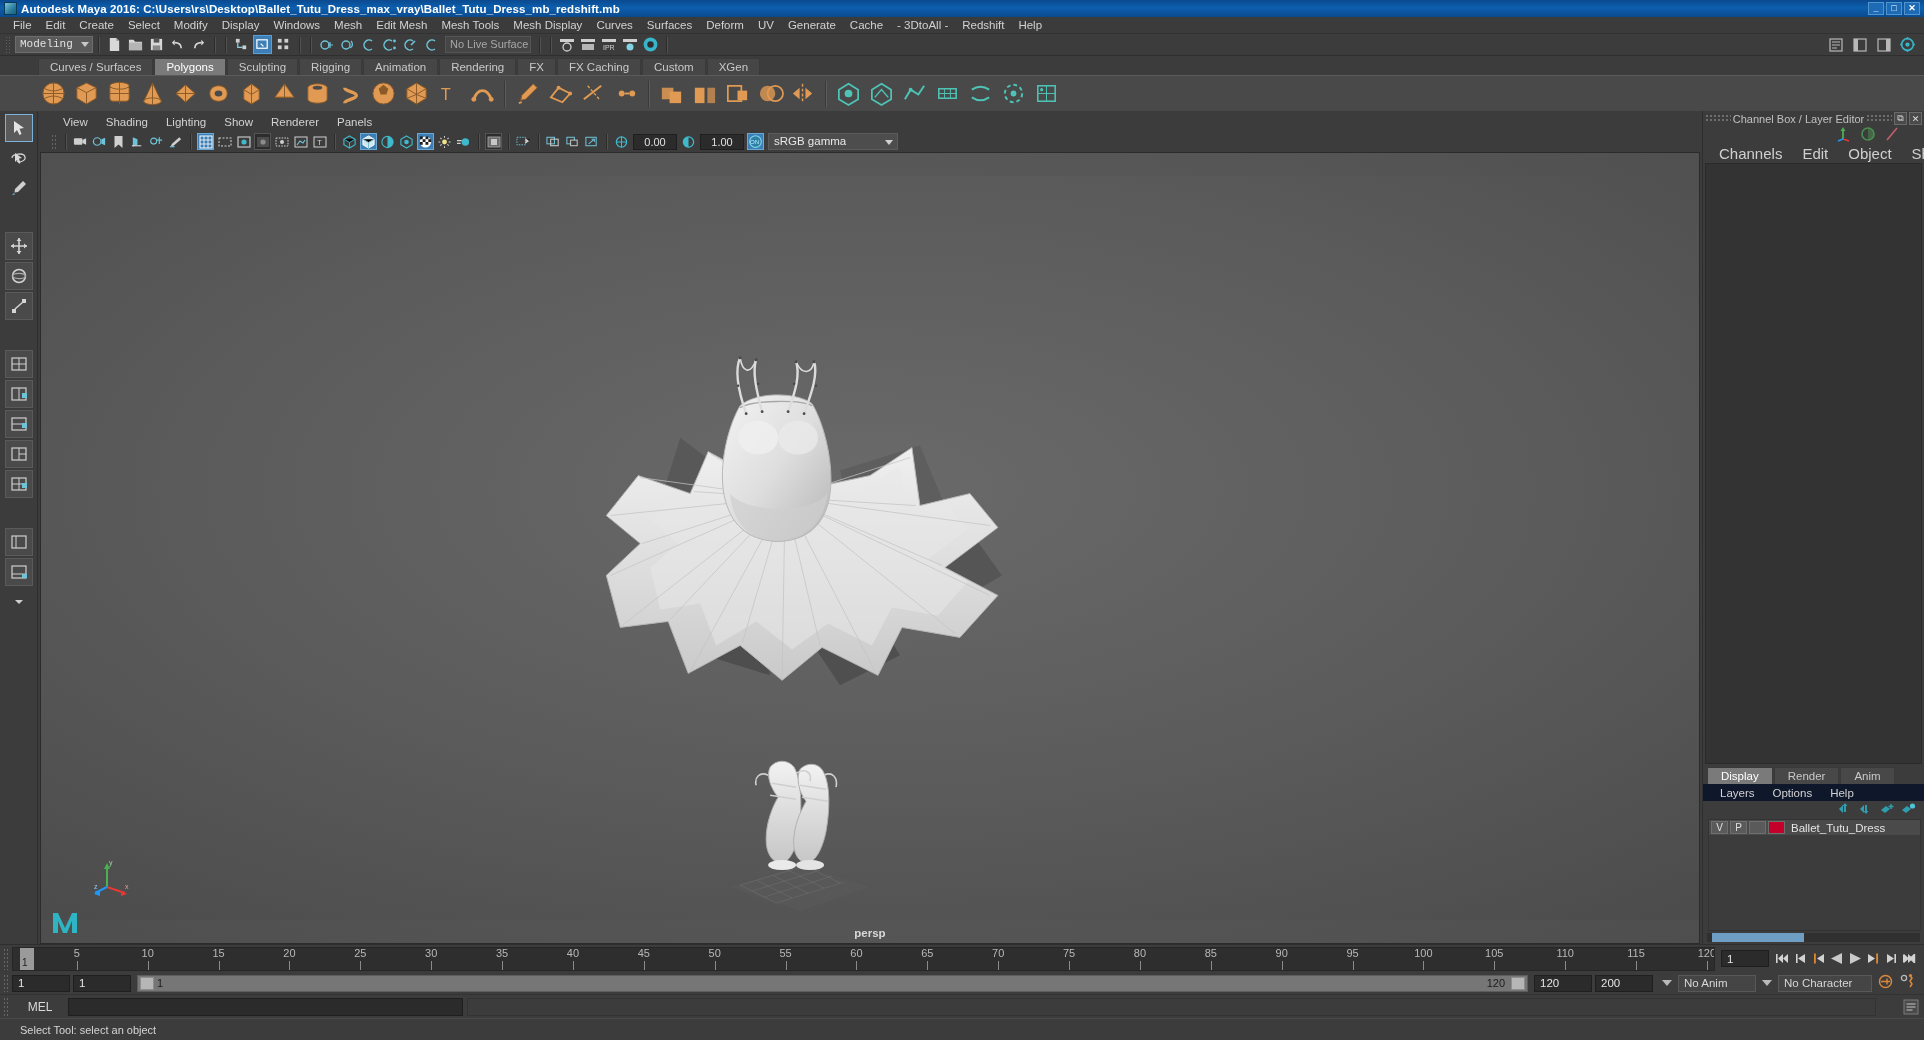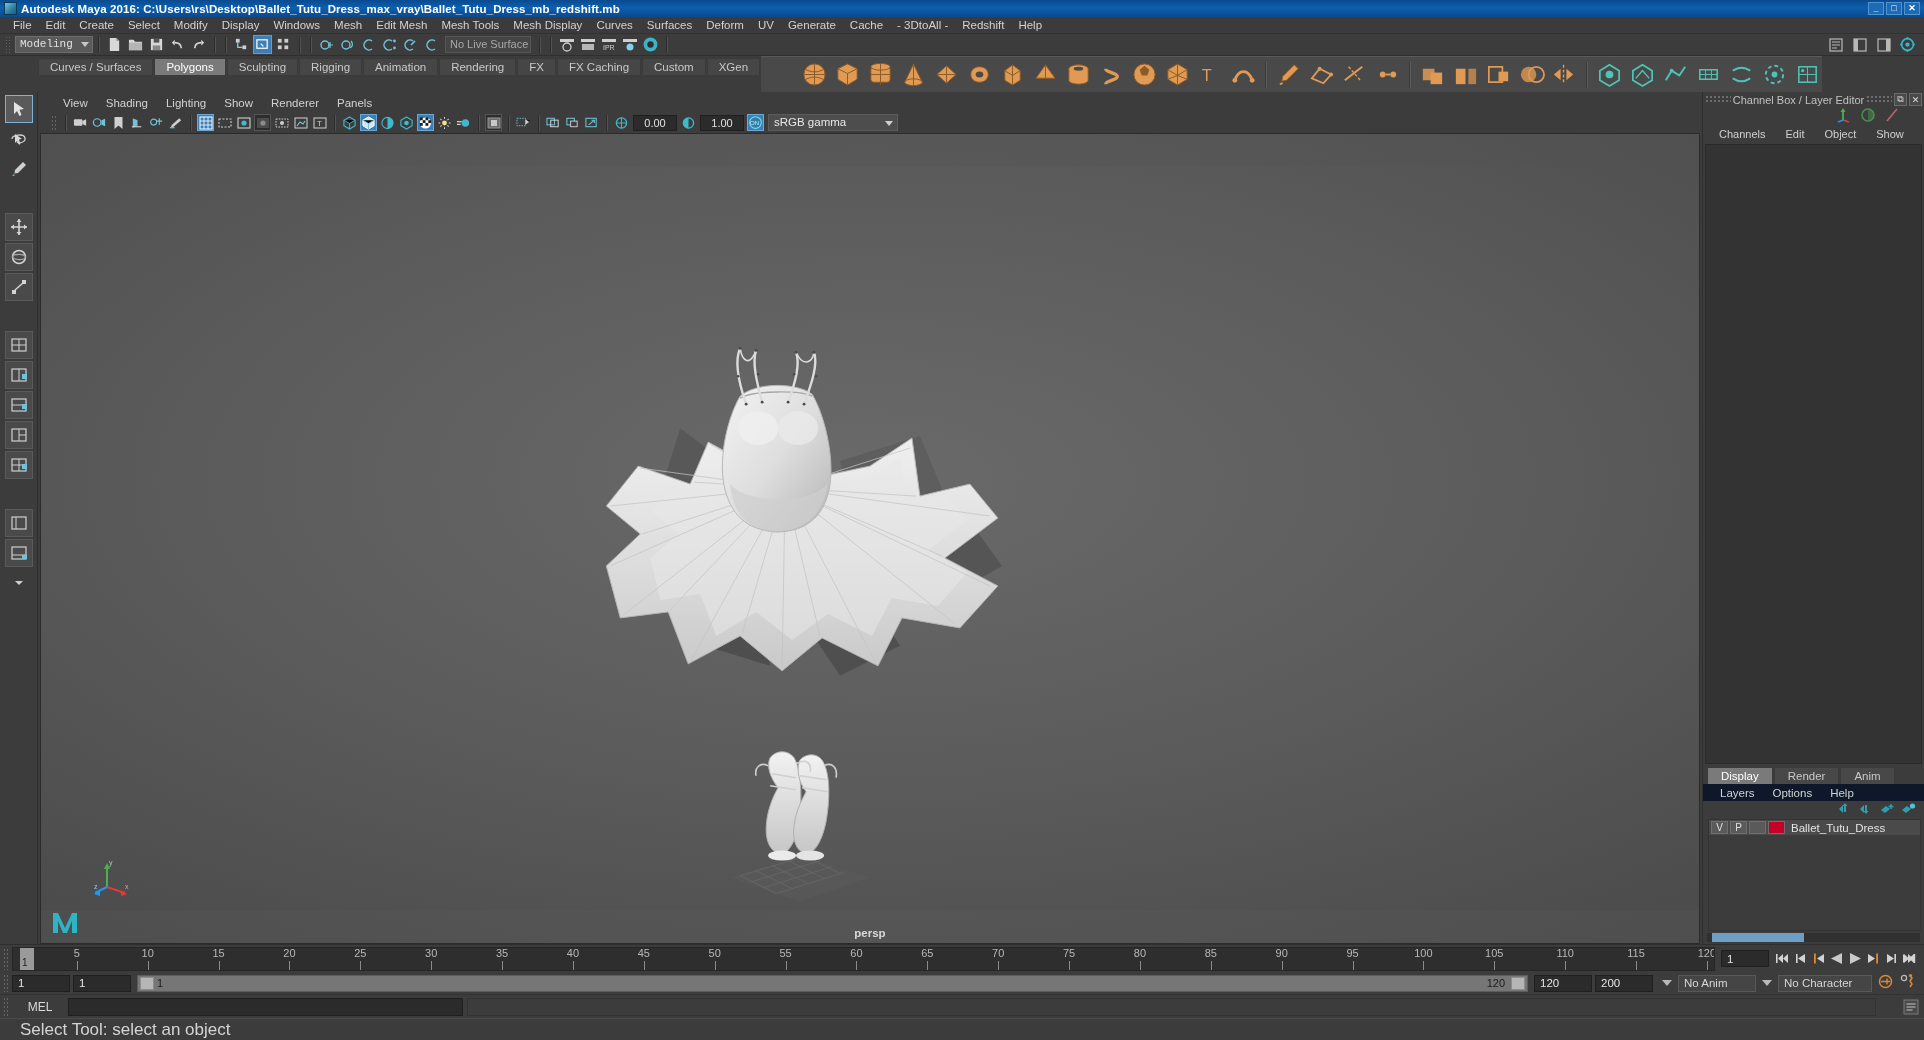--- a/index.html
+++ b/index.html
@@ -42,21 +42,21 @@
   .sep { width:1px; height:16px; background:#2c2c2c; margin:0 5px; flex:0 0 auto;
     box-shadow:1px 0 0 #515151; }
   .tbtn { width:19px; height:19px; margin:0 1px; display:flex; align-items:center;
     justify-content:center; flex:0 0 auto; border:1px solid transparent; }
   .tbtn.on { background:#3d7fb5; border-color:#5a9fd4; }
   .liveSurface { width:86px; height:17px; background:#454545; border:1px solid #555;
     color:#a8a8a8; font-size:11px; line-height:15px; padding-left:4px; margin:0 3px; }
   .statusbar .right { margin-left:auto; display:flex; align-items:center; padding-right:6px; gap:3px;}
 
   
-  .shelfwrap { background:#3c3c3c; flex:0 0 auto; display:flex; flex-direction:row; }
+  .shelfwrap { background:#3c3c3c; flex:0 0 auto; display:flex; flex-direction:column; }
   .shelftabs { height:19px; display:flex; align-items:flex-end; padding-left:38px; background:#3c3c3c;}
   .shelftab { height:17px; line-height:17px; padding:0 11px; font-size:11.5px; color:#c9c9c9;
     background:#464646; margin-right:1px; border:1px solid #3a3a3a; border-bottom:none; }
   .shelftab.active { background:#7a7a7a; color:#fff; }
   .shelfrow { height:36px; background:#494949; border-top:1px solid #5a5a5a;
     display:flex; align-items:center; padding-left:38px; gap:3px; }
   .shelficon { width:30px; height:30px; display:flex; align-items:center; justify-content:center;
     flex:0 0 auto; border:1px solid transparent; }
   .shelfsep { width:1px; height:26px; background:#3a3a3a; box-shadow:1px 0 0 #5c5c5c; margin:0 4px; }
 
@@ -103,21 +103,21 @@
     border-left:1px solid #2e2e2e; }
   .rphead { height:15px; display:flex; align-items:center; font-size:11px; color:#c0c0c0;
     padding:0 2px; position:relative; }
   .dotgrip { width:26px; height:9px; background-image:radial-gradient(#6e6e6e 1px, transparent 1px);
     background-size:4px 4px; }
   .rphead .lbl { flex:1 1 auto; text-align:center; }
   .rpbtn { width:13px; height:13px; background:#4a4a4a; border:1px solid #6a6a6a;
     margin-left:2px; display:flex; align-items:center; justify-content:center; font-size:9px; color:#ddd;}
   .rptoolrow { height:18px; display:flex; align-items:center; justify-content:flex-end; padding-right:24px; gap:8px;}
   .rptabs { height:18px; display:flex; align-items:center; padding-left:6px; gap:0; }
-  .rptabs .t { font-size:11px; color:#d0d0d0; padding:0 10px; }
+  .rptabs .t { font-size:15px; color:#d0d0d0; padding:0 10px; }
   .cbbody { flex:1 1 auto; background:#333333; border:1px solid #2a2a2a; margin:1px 2px; min-height:0;}
   .layerTabs { height:19px; display:flex; align-items:flex-end; padding-left:4px; }
   .layerTab { height:17px; line-height:17px; padding:0 13px; font-size:11.5px; background:#484848;
     color:#c8c8c8; margin-right:1px; border:1px solid #3a3a3a; border-bottom:none;}
   .layerTab.active { background:#7a7a7a; color:#fff; }
   .layerMenu { height:17px; display:flex; align-items:center; padding-left:8px; background:#0f172a;}
   .layerMenu .lm { font-size:11.5px; color:#d2d2d2; padding:0 9px; }
   .layerBtns { height:17px; display:flex; align-items:center; justify-content:flex-end;
     padding-right:8px; gap:6px; }
   .layerList { height:112px; background:#3c3c3c; margin:1px 3px 0 5px; border:1px solid #333; }
@@ -163,21 +163,21 @@
   .cmdline { height:24px; background:#3c3c3c; display:flex; align-items:center; flex:0 0 auto;
     border-top:1px solid #333; }
   .mellbl { width:56px; text-align:center; font-size:12px; color:#d9d9d9; }
   .cmdinput { flex:0 0 auto; width:395px; height:18px; background:#2b2b2b; border:1px solid #1f1f1f; }
   .cmdresult { flex:1 1 auto; height:18px; background:#3c3c3c; border:1px solid #333; margin-left:4px; margin-right:26px;}
   .cmdicon { width:18px; height:18px; margin-right:4px; }
 
   
   .helpline { height:22px; background:#3c3c3c; display:flex; align-items:center; flex:0 0 auto;
     border-top:1px solid #4a4a4a; padding-left:20px; }
-  .helptext { font-size:17px; color:#d4d4d4; }
+  .helptext { font-size:11px; color:#d4d4d4; }
 
   .vdots { width:6px; align-self:stretch; flex:0 0 auto;
     background-image:radial-gradient(#666 1px, transparent 1px); background-size:3px 4px; margin:0 3px;}
 </style>
 </head>
 <body>
 
 <div id="app">
 
   <div class="titlebar">

